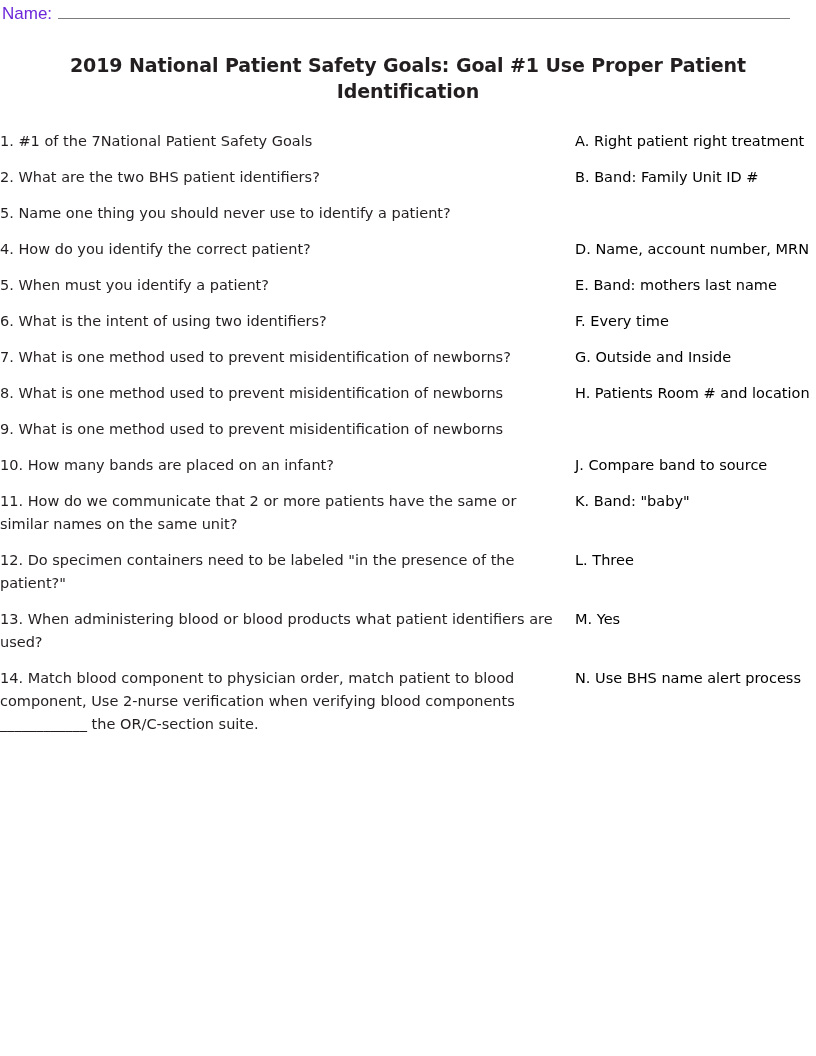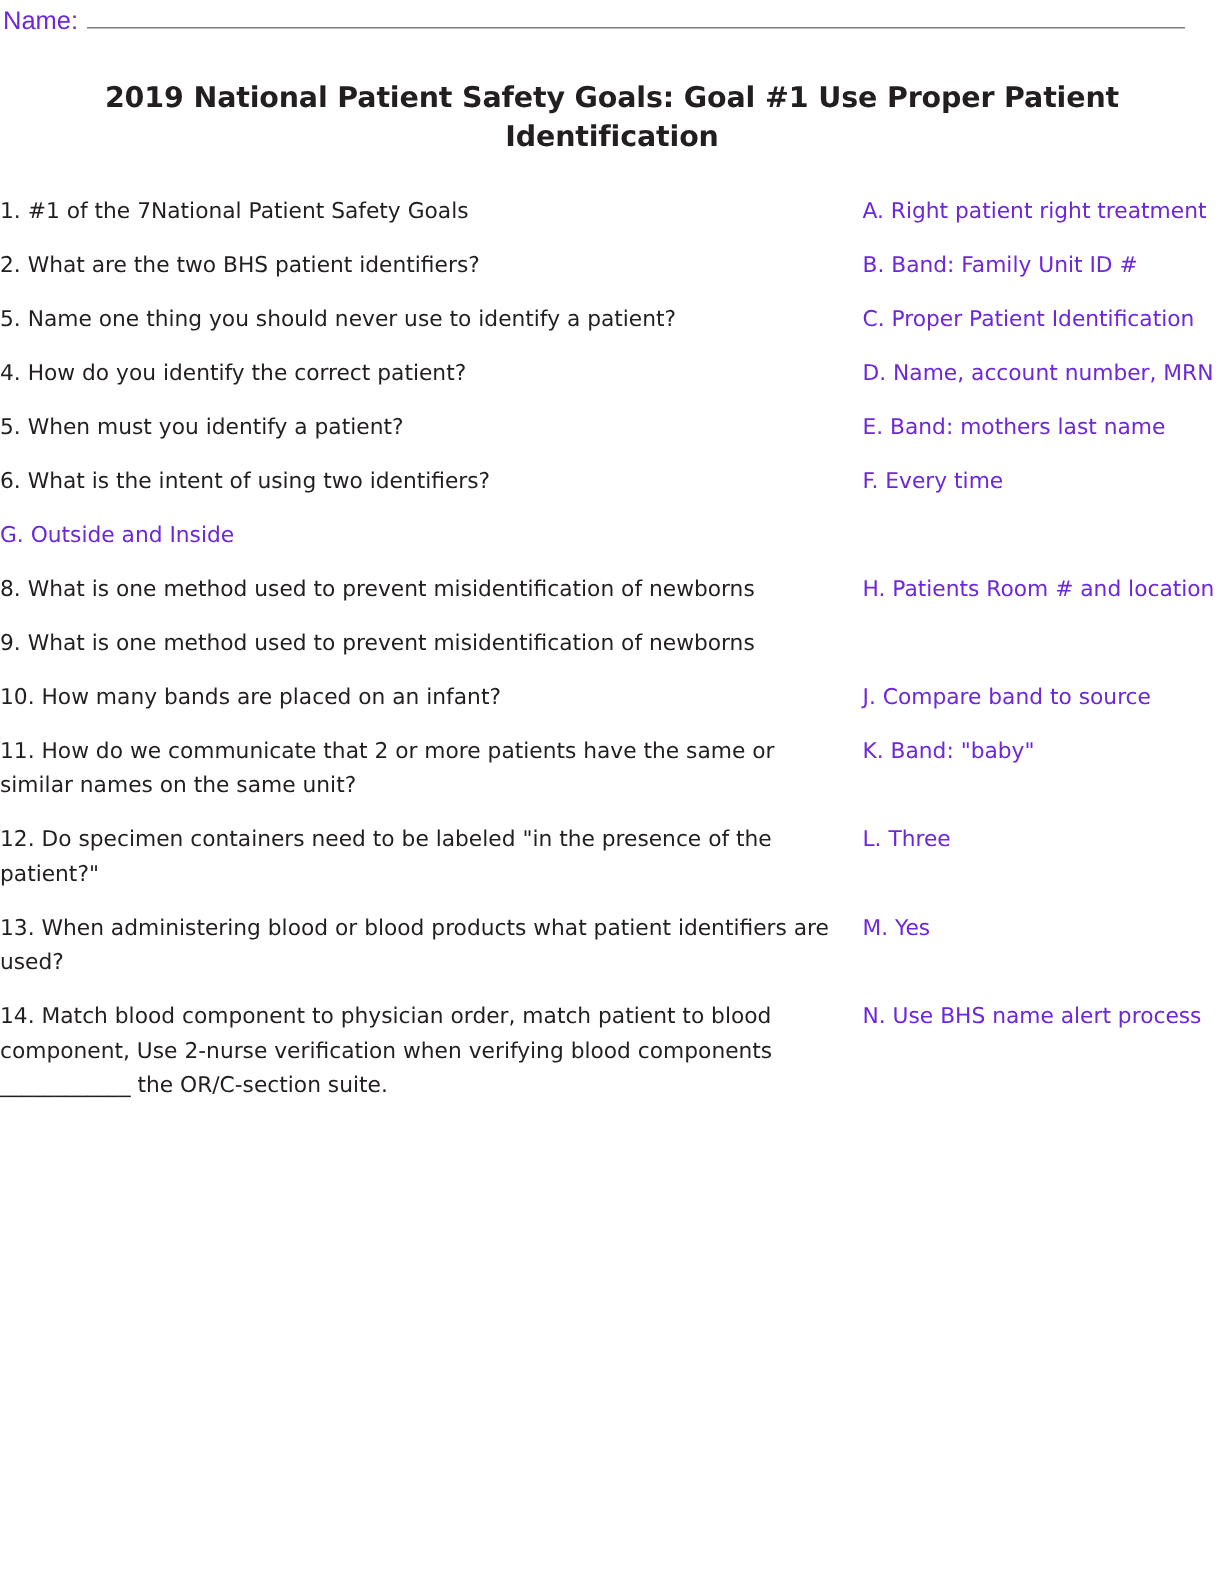--- a/index.html
+++ b/index.html
@@ -77,21 +77,21 @@
     line-height: 23px;
     color: #231f20;
     padding-right: 6px;
     box-sizing: border-box;
     word-wrap: break-word;
   }
   .answer {
     flex: 1 1 auto;
     font-size: 14.5px;
     line-height: 23px;
-    color: #6d28d9;
+    color: #000000;
     white-space: nowrap;
   }
 </style>
 </head>
 <body>
 
 <div class="page">
 
   <div class="name-row">
     <span class="name-label">Name:</span>
@@ -105,35 +105,35 @@
   <div class="qa-row">
         <div class="question">1. #1 of the 7National Patient Safety Goals</div>
         <div class="answer">A. Right patient right treatment</div>
       </div>
       <div class="qa-row">
         <div class="question">2. What are the two BHS patient identifiers?</div>
         <div class="answer">B. Band: Family Unit ID #</div>
       </div>
       <div class="qa-row">
         <div class="question">5. Name one thing you should never use to identify a patient?</div>
-        <div class="answer">C. Proper Patient Identification</div>
       </div>
       <div class="qa-row">
         <div class="question">4. How do you identify the correct patient?</div>
         <div class="answer">D. Name, account number, MRN</div>
       </div>
       <div class="qa-row">
         <div class="question">5. When must you identify a patient?</div>
         <div class="answer">E. Band: mothers last name</div>
       </div>
       <div class="qa-row">
         <div class="question">6. What is the intent of using two identifiers?</div>
         <div class="answer">F. Every time</div>
       </div>
       <div class="qa-row">
+        <div class="question">7. What is one method used to prevent misidentification of newborns?</div>
         <div class="answer">G. Outside and Inside</div>
       </div>
       <div class="qa-row">
         <div class="question">8. What is one method used to prevent misidentification of newborns</div>
         <div class="answer">H. Patients Room # and location</div>
       </div>
       <div class="qa-row">
         <div class="question">9. What is one method used to prevent misidentification of newborns</div>
       </div>
       <div class="qa-row">

